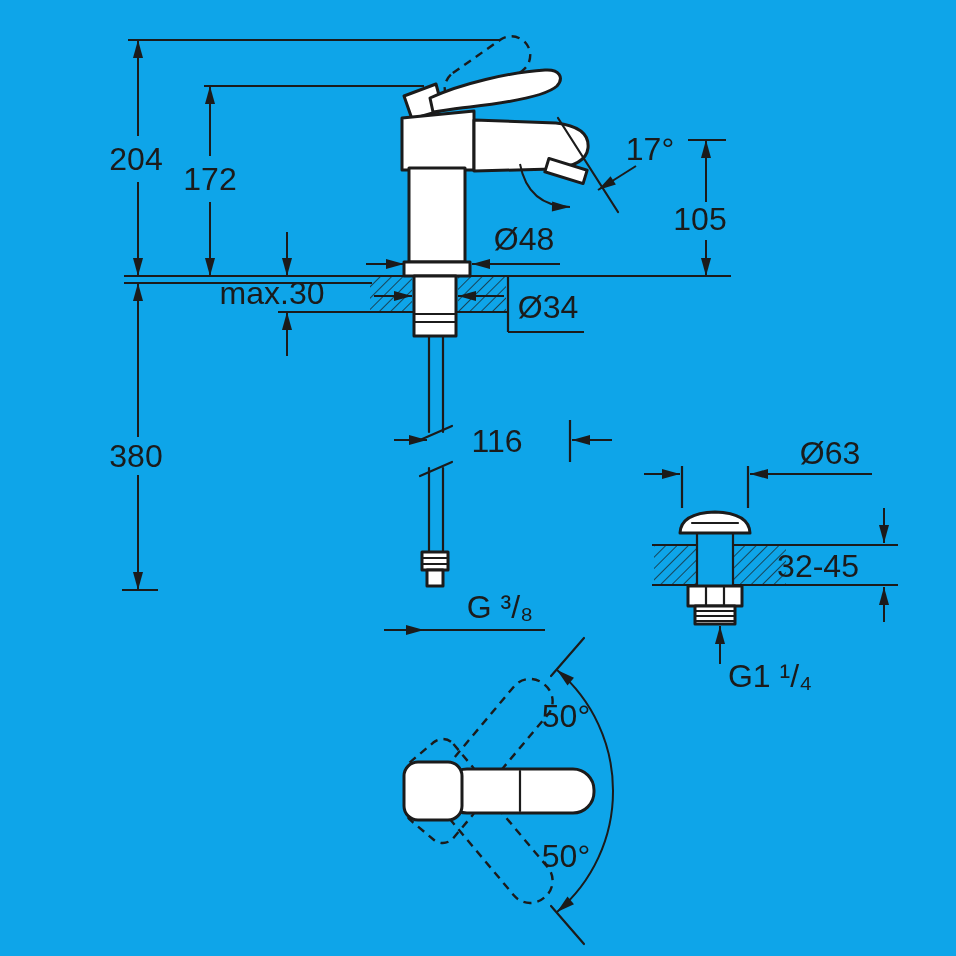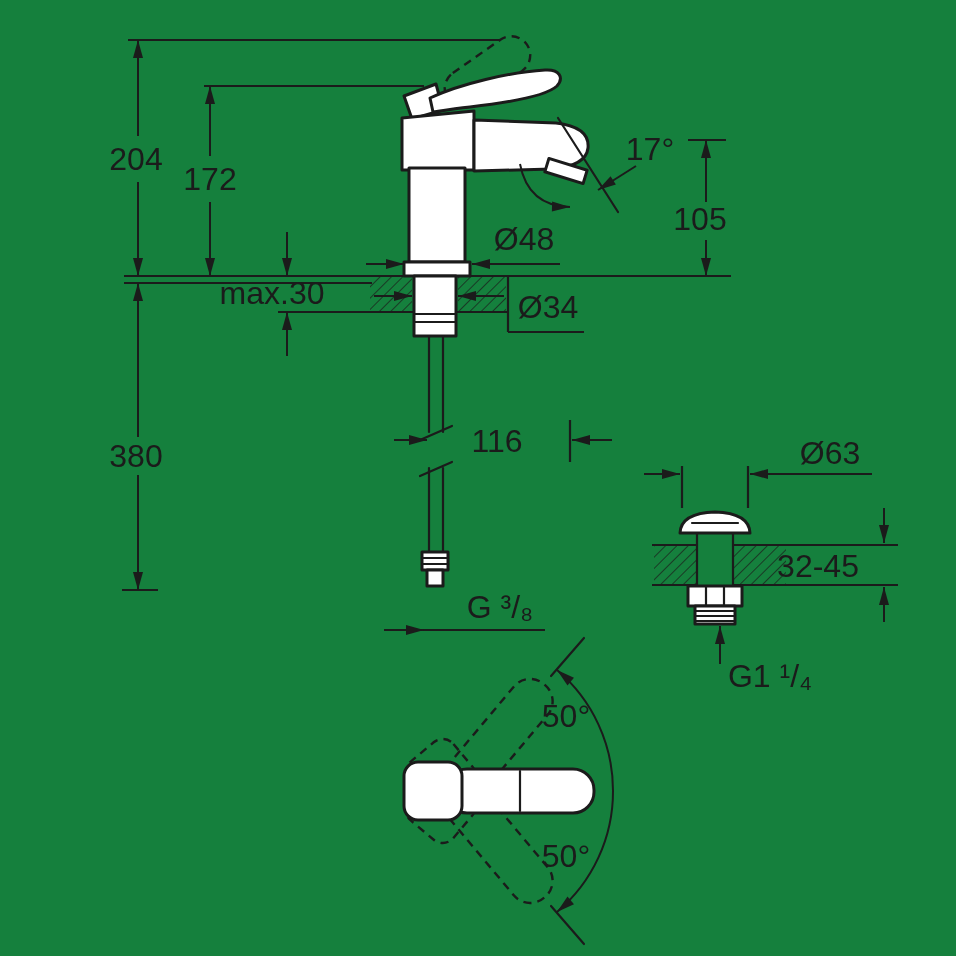--- a/index.html
+++ b/index.html
@@ -1,16 +1,16 @@
 <!DOCTYPE html>
 <html><head>
 <meta charset="utf-8">
 <style>
   html,body{margin:0;padding:0;background:#ffffff;}
-  #stage{position:relative;width:956px;height:956px;background:#15803d;overflow:hidden;}
+  #stage{position:relative;width:956px;height:956px;background:#0ea5e9;overflow:hidden;}
   svg{display:block;}
   .dimtext{
     font-family:"Liberation Sans", sans-serif;
     font-size:32px;
     fill:#1b1b1b;
     text-anchor:middle;
   }
   .obj{stroke:#1b1b1b;stroke-width:3;fill:#ffffff;stroke-linejoin:round;stroke-linecap:round;}
   .objthin{stroke:#1b1b1b;stroke-width:2.2;fill:none;stroke-linecap:round;}
   .dim{stroke:#1b1b1b;stroke-width:2;fill:none;}

